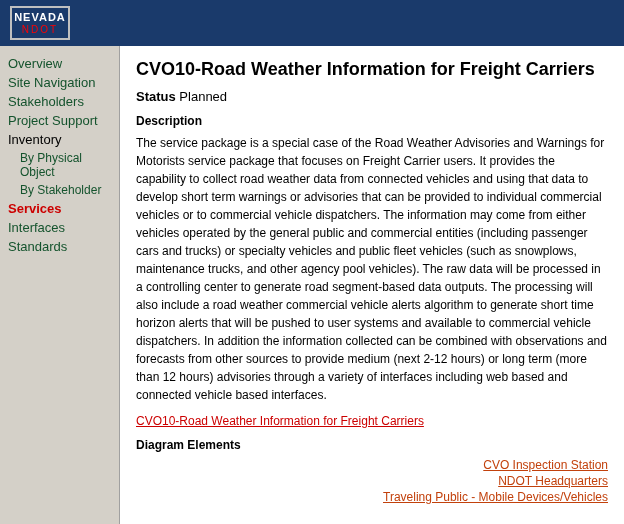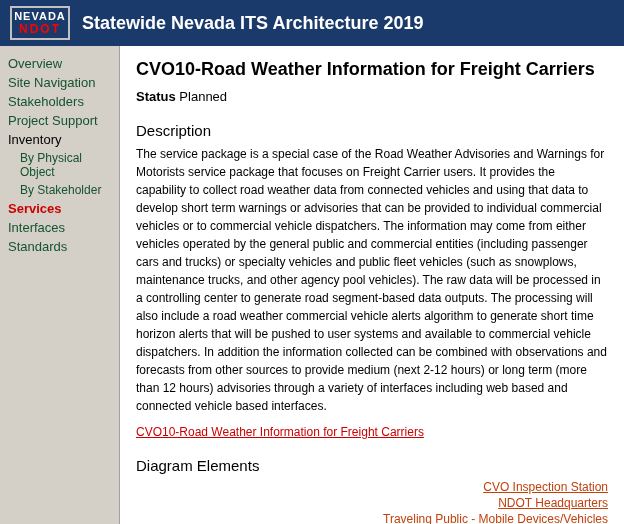--- a/index.html
+++ b/index.html
@@ -31,22 +31,22 @@
     }
     #logo-nevada {
       color: #ffffff;
       font-weight: bold;
       font-size: 11px;
       letter-spacing: 1px;
       line-height: 1.1;
     }
     #logo-ndot {
       color: #ff0000;
-      font-weight: bold;
-      font-size: 12px;
+      font-weight: normal;
+      font-size: 10px;
       letter-spacing: 2px;
     }
     #header-title {
       color: #ffffff;
       font-size: 18px;
       font-weight: bold;
     }
     #main-layout {
       display: flex;
       background: #ffffff;
@@ -97,24 +97,24 @@
     .status-row {
     }
     .status-label {
       font-weight: bold;
       font-size: 13px;
     }
     .status-value {
       font-size: 13px;
     }
     .section-heading {
-      font-size: 15px;
-      font-weight: normal;
+      font-size: 12px;
+      font-weight: bold;
       color: #000000;
-      margin-top: 18px;
+      margin-top: 10px;
       margin-bottom: 6px;
     }
     .description-text {
       font-size: 12px;
       line-height: 1.5;
       color: #000000;
       margin-bottom: 10px;
     }
     .diagram-link {
       display: block;
@@ -135,21 +135,20 @@
     }
   </style>
 </head>
 <body>
 
 <div id="header">
   <div id="logo-box">
     <span id="logo-nevada">NEVADA</span>
     <span id="logo-ndot">NDOT</span>
   </div>
-  <span id="header-title">Statewide Nevada ITS Architecture 2019</span>
 </div>
 
 <div id="main-layout">
 
   <nav id="sidebar">
     <a class="nav-item">Overview</a>
     <a class="nav-item">Site Navigation</a>
     <a class="nav-item">Stakeholders</a>
     <a class="nav-item">Project Support</a>
     <span class="nav-section-label">Inventory</span>

